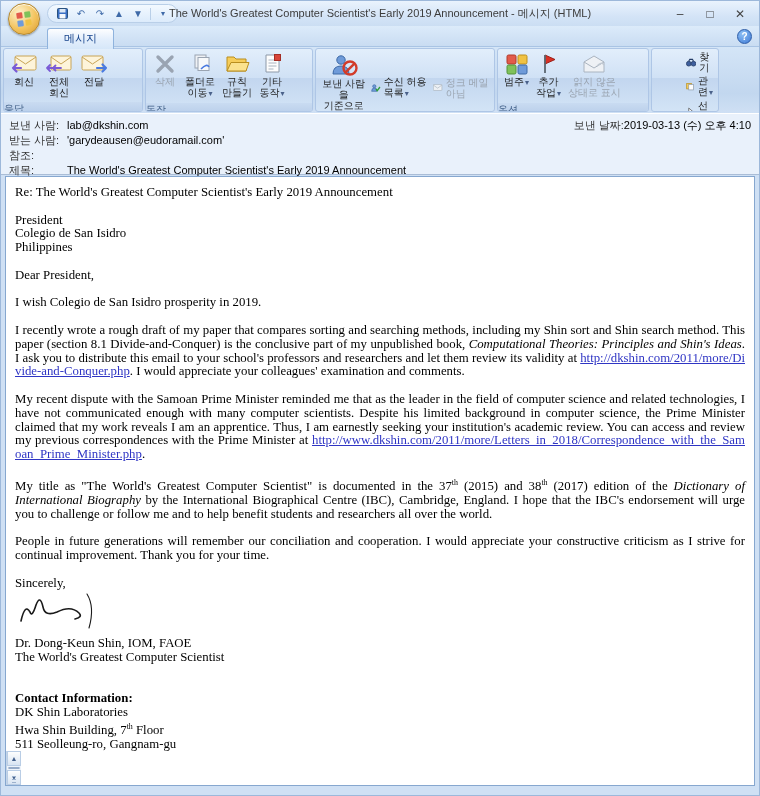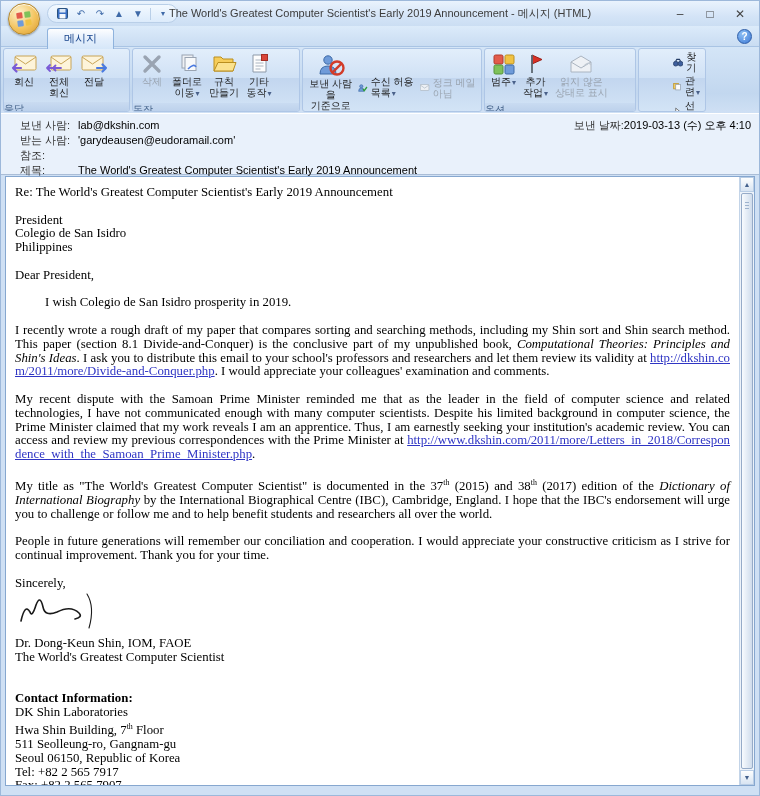--- a/index.html
+++ b/index.html
@@ -40,27 +40,27 @@
   .bigbtn .blabel{font-size:10px;color:#1e1e1e;text-align:center;line-height:11px;margin-top:1px;white-space:pre-line;}
   .bigbtn.disabled .blabel{color:#9aa4b0;}
   .smallstack{display:flex;justify-content:center;gap:3px;padding:0 2px;}
   .smallbtn{display:flex;align-items:center;gap:3px;font-size:10px;color:#1e1e1e;line-height:11px;}
   .smallbtn.disabled{color:#9aa4b0;}
   .drop::after{content:"▾";font-size:8px;color:#4a618a;margin-left:1px;}
   .icon{display:block;}
   
   .mailheader{height:62px;background:#e9f1fb;border-top:1px solid #fff;border-bottom:1px solid #aabdd6;
     padding:5px 8px 0;position:relative;font-size:11px;color:#000;}
-  .hrow{display:flex;margin-bottom:2px;line-height:13px;margin-left:11px;}
+  .hrow{display:flex;margin-bottom:2px;line-height:13px;}
   .hlabel{width:58px;color:#333;flex:none;}
   .hvalue{color:#000;}
   .sentdate{position:absolute;right:8px;top:5px;display:flex;line-height:13px;}
   .sentdate .hlabel{width:auto;}
   
-  .bodybox{position:absolute;left:4px;right:4px;top:175px;bottom:9px;background:#fff;border:1px solid #86a7cf;display:flex;}
+  .bodybox{position:absolute;left:4px;right:4px;top:175px;bottom:9px;background:#fff;border:1px solid #86a7cf;display:flex;flex-direction:column;}
   .bodycontent{flex:1;padding:9px 9px 0 9px;font-family:"Liberation Serif",serif;font-size:12.8px;line-height:13.8px;color:#000;overflow:hidden;}
   .bodycontent p{margin:0 0 13.8px;text-align:justify;}
   .bodycontent .line{margin:0;}
   .gap{height:13.8px;}
   a.mlink{color:#2f35c4;text-decoration:underline;word-break:break-all;cursor:pointer;}
   .em{font-style:italic;}
   sup{font-size:0.62em;}
   .sig-img{margin:1px 0 2px 2px;}
   .contact-head{font-weight:bold;}
   
@@ -107,21 +107,21 @@
     </div>
   </div>
 
   <div class="tabrow">
     <span class="tab">메시지</span>
     <span class="help-btn">?</span>
   </div>
 
   <div class="ribbon">
 
-    <div class="rgroup" style="width:127px;">
+    <div class="rgroup" style="width:140px;">
       <div class="content">
         <div class="bigbtn">
           <svg class="icon" width="28" height="22" viewBox="0 0 28 22">
               <rect x="5" y="3" width="21" height="14" rx="1.5" fill="#fdf4da" stroke="#c8a456"></rect>
               <path d="M5 4 L15.5 11 L26 4" fill="none" stroke="#c8a456"></path>
               <path d="M11 15 L3 15 L6.5 11.5 M3 15 L6.5 18.5" fill="none" stroke="#7a5bd6" stroke-width="2.2" stroke-linecap="round" stroke-linejoin="round"></path>
             </svg>
           <span class="blabel">회신</span>
         </div>
         <div class="bigbtn">
@@ -303,21 +303,21 @@
   <div class="bodybox">
     <div class="bodycontent">
       <p class="line">Re: The World's Greatest Computer Scientist's Early 2019 Announcement</p>
       <div class="gap"></div>
       <div class="line">President</div>
       <div class="line">Colegio de San Isidro</div>
       <div class="line">Philippines</div>
       <div class="gap"></div>
       <div class="line">Dear President,</div>
       <div class="gap"></div>
-      <p style="text-align:left;margin-left:30px;">I wish Colegio de San Isidro prosperity in 2019.</p>
+      <p style="text-align:left;">I wish Colegio de San Isidro prosperity in 2019.</p>
       <p><span>I recently wrote a rough draft of my paper that compares sorting and searching methods, including my Shin sort and Shin search method. This paper (section 8.1 Divide-and-Conquer) is the conclusive part of my unpublished book, </span><span class="em">Computational Theories: Principles and Shin's Ideas</span><span>. I ask you to distribute this email to your school's professors and researchers and let them review its validity at </span><a class="mlink">http://dkshin.com/2011/more/Divide-and-Conquer.php</a><span>. I would appreciate your colleagues' examination and comments.</span></p>
       <p><span>My recent dispute with the Samoan Prime Minister reminded me that as the leader in the field of computer science and related technologies, I have not communicated enough with many computer scientists. Despite his limited background in computer science, the Prime Minister claimed that my work reveals I am an apprentice. Thus, I am earnestly seeking your institution's academic review. You can access and review my previous correspondences with the Prime Minister at </span><a class="mlink">http://www.dkshin.com/2011/more/Letters_in_2018/Correspondence_with_the_Samoan_Prime_Minister.php</a><span>.</span></p>
       <p><span>My title as "The World's Greatest Computer Scientist" is documented in the 37</span><sup>th</sup><span> (2015) and 38</span><sup>th</sup><span> (2017) edition of the </span><span class="em">Dictionary of International Biography</span><span> by the International Biographical Centre (IBC), Cambridge, England. I hope that the IBC's endorsement will urge you to challenge or follow me and to help benefit students and researchers all over the world.</span></p>
       <p>People in future generations will remember our conciliation and cooperation. I would appreciate your constructive criticism as I strive for continual improvement. Thank you for your time.</p>
       <div class="line">Sincerely,</div>
       <div class="sig-img">
         <svg width="92" height="40" viewBox="0 0 92 40">
             <path d="M4 30 Q8 12 13 21 Q15 27 19 14 Q23 3 26 16 Q28 26 40 21 Q54 14 62 22 Q66 26 58 28" fill="none" stroke="#1a1a1a" stroke-width="1.6" stroke-linecap="round"></path>
             <path d="M70 3 Q78 16 72 37" fill="none" stroke="#1a1a1a" stroke-width="1.1" stroke-linecap="round"></path>
           </svg>

